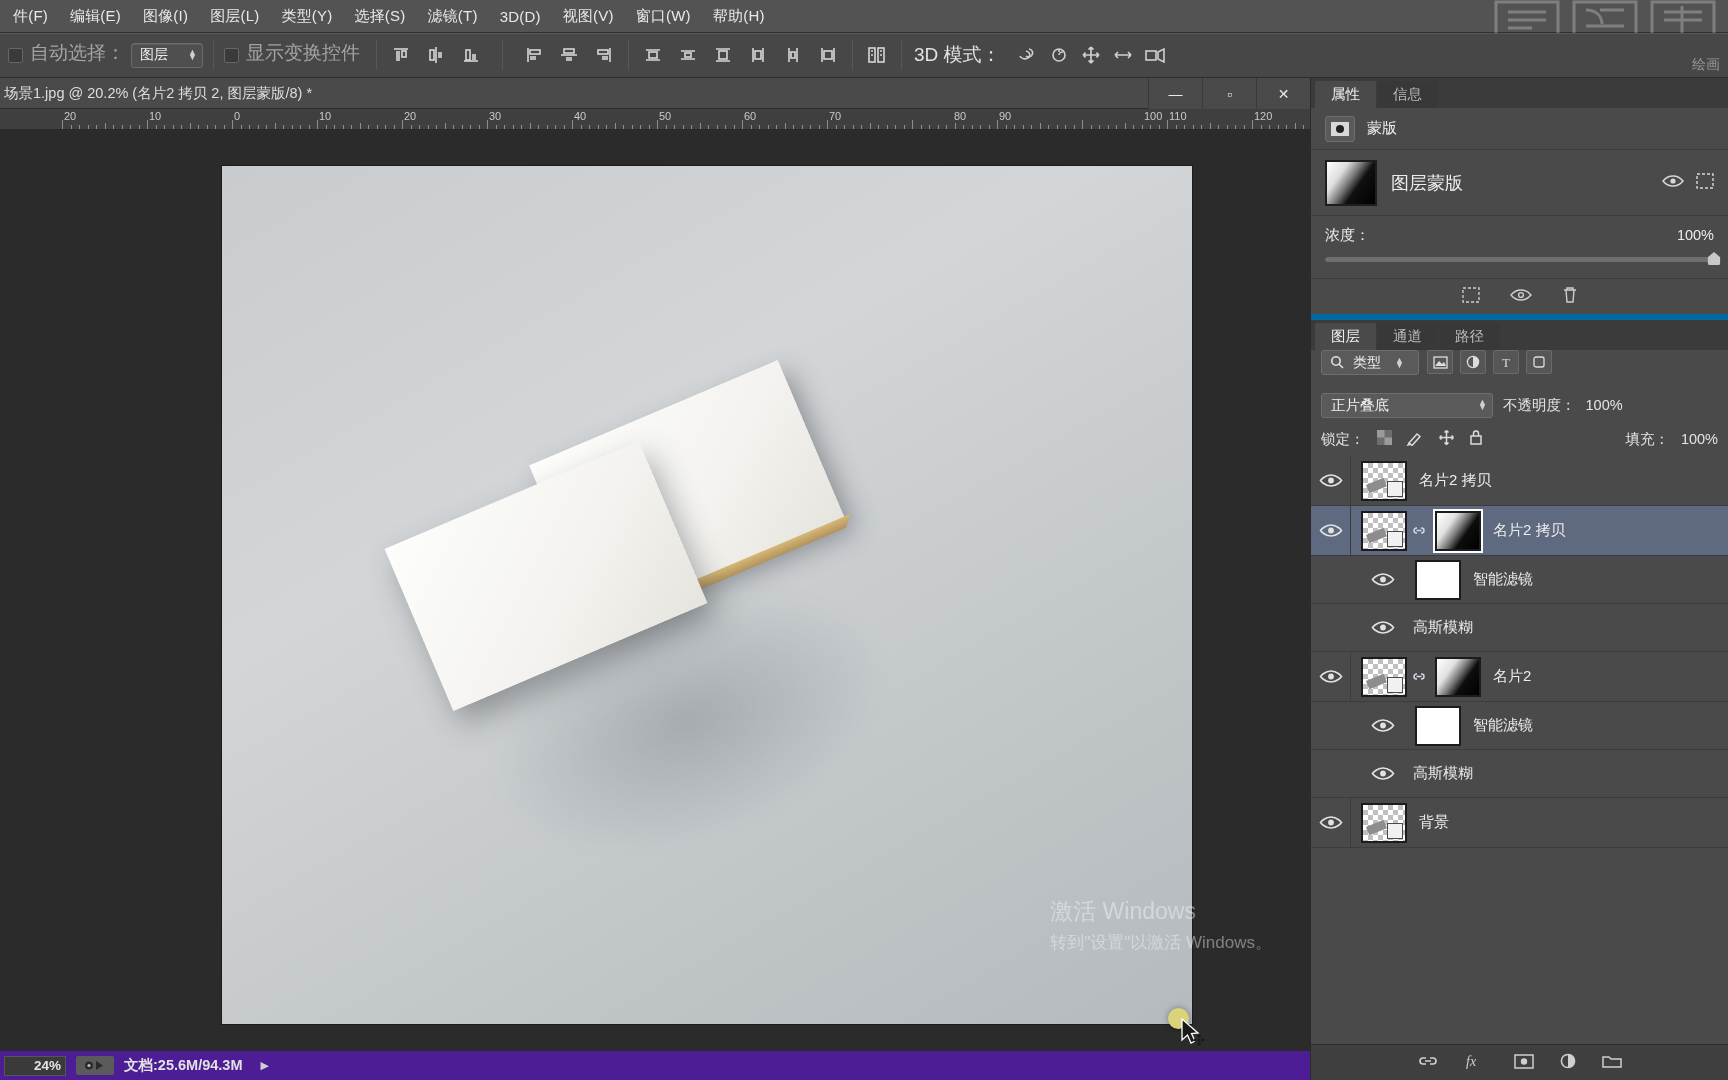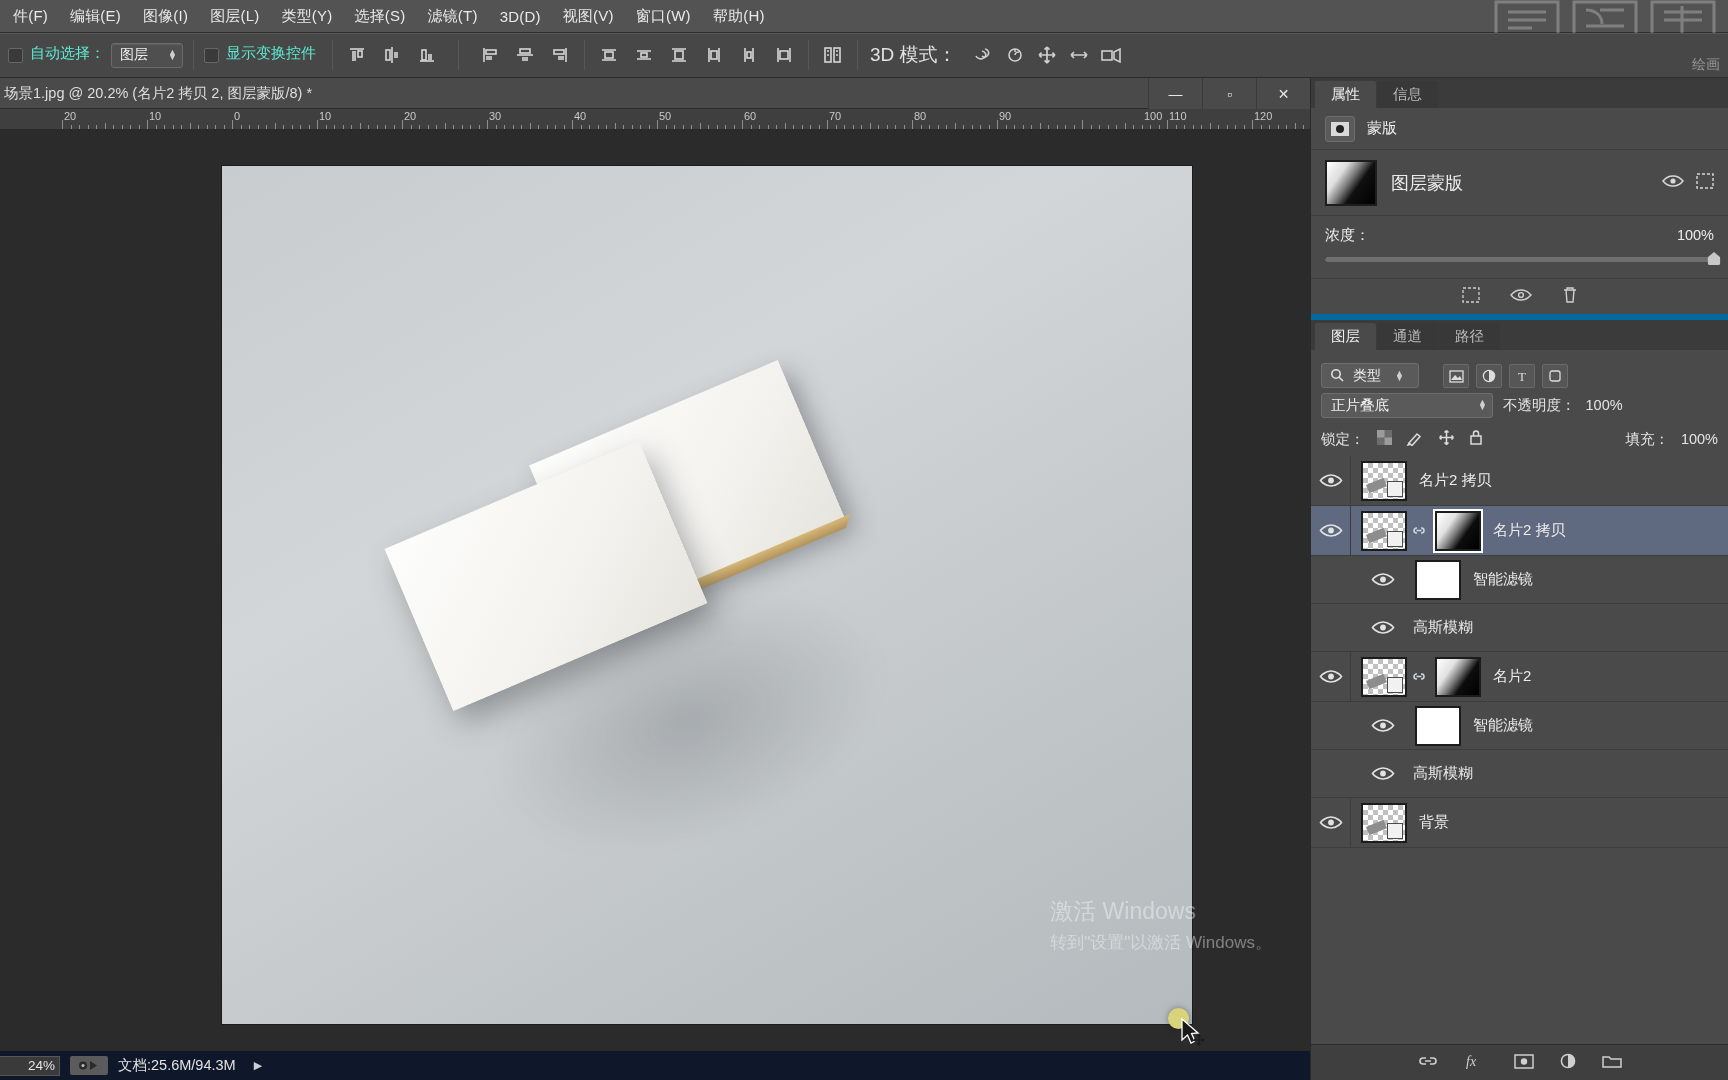--- a/index.html
+++ b/index.html
@@ -30,21 +30,21 @@
   .optionsbar {
     height:45px; background:#474747; display:flex; align-items:center;
     gap:0px; padding:0 8px; flex:none; position:relative;
     border-bottom:1px solid #2c2c2c;
     box-shadow:inset 0 1px 0 #585858;
   }
   .chk {
     width:15px; height:15px; background:#3a3a3a; border:1px solid #666;
     border-radius:2px; flex:none;
   }
-  .opt-label { font-size:15px; color:#5eead4; margin:0 6px 4px 7px; white-space:nowrap; }
+  .opt-label { font-size:19px; color:#a3a3a3; margin:0 6px 4px 7px; white-space:nowrap; }
   .combo {
     height:25px; min-width:72px; background:#4f4f4f; border:1px solid #6b6b6b;
     border-radius:3px; display:flex; align-items:center; justify-content:space-between;
     padding:0 5px 0 8px; font-size:14px; color:#eee;
     box-shadow:inset 0 1px 0 #5e5e5e;
   }
   .spin { display:flex; flex-direction:column; line-height:5px; font-size:9px; color:#cfcfcf; margin-left:6px;}
   .vsep { width:1px; height:30px; background:#323232; border-right:1px solid #575757; margin:0 10px; flex:none;}
   .algn-group { display:flex; align-items:center; gap:7px; }
   .algn {
@@ -120,22 +120,22 @@
                 0 2px 1px #1a1a1a, 2px 2px 2px #111;
     letter-spacing:1px; pointer-events:none;
   }
   .cursor-dot {
     position:absolute; left:1168px; top:878px; width:21px; height:21px;
     border-radius:50%; background:#d9d37a; box-shadow:0 0 6px rgba(0,0,0,.35);
   }
   .cursor-arrow { position:absolute; left:1180px; top:888px; pointer-events:none; }
 
   .statusbar {
-    height:30px; background:#0f172a; flex:none; display:flex; align-items:center;
-    font-size:14px; color:#d8d8d8; padding-left:2px; border-top:1px solid #2b2b2b;
+    height:30px; background:#4c1d95; flex:none; display:flex; align-items:center;
+    font-size:14px; color:#d8d8d8; padding-left:8px; border-top:1px solid #2b2b2b;font-weight:bold;
   }
   .zoomfield {
     width:62px; height:20px; background:#3a3a3a; border:1px solid #565656;
     display:flex; align-items:center; justify-content:flex-end;
     padding-right:4px; font-size:13.5px; color:#e4e4e4; margin-left:-4px;
   }
   .statustag {
     width:38px; height:19px; background:#5b5b5b; border-radius:2px;
     display:flex; align-items:center; justify-content:center; margin:0 10px;
   }
@@ -193,21 +193,21 @@
     border-radius:2px; transform:translateX(-50%);
     clip-path:polygon(50% 0%,100% 42%,100% 100%,0% 100%,0% 42%);
   }
   .prop-bottom-icons {
     height:36px; display:flex; align-items:center; justify-content:center; gap:30px;
     border-top:1px solid #3d3d3d; margin-top:12px;
   }
 
   .layers-tabs { margin-top:6px; }
   .layers-body { background:#4a4a4a; flex:1; display:flex; flex-direction:column; min-height:0; }
-  .filter-row { height:38px; display:flex; align-items:flex-end; gap:20px; padding:0 10px; }
+  .filter-row { height:38px; display:flex; align-items:flex-start; gap:4px; padding:0 10px; }
   .filter-combo {
     height:25px; min-width:98px; background:#5a5a5a; border:1px solid #6e6e6e; border-radius:3px;
     display:flex; align-items:center; gap:8px; padding:0 6px 0 8px; font-size:14px; color:#eee;
   }
   .filter-icons { display:flex; gap:7px; align-items:center; margin-left:4px;}
   .ficon { width:26px; height:24px; display:flex; align-items:center; justify-content:center;
            background:#565656; border:1px solid #6a6a6a; border-radius:2px;}
 
   .blend-row { height:34px; display:flex; align-items:center; padding:0 10px; gap:10px;}
   .blend-combo {
@@ -597,21 +597,21 @@
           <div class="tick" style="left: 835.5px; height: 4px;"></div>
           <div class="tick" style="left: 844px; height: 4px;"></div>
           <div class="tick" style="left: 852.5px; height: 4px;"></div>
           <div class="tick" style="left: 861px; height: 4px;"></div>
           <div class="tick" style="left: 869.5px; height: 6px;"></div>
           <div class="tick" style="left: 878px; height: 4px;"></div>
           <div class="tick" style="left: 886.5px; height: 4px;"></div>
           <div class="tick" style="left: 895px; height: 4px;"></div>
           <div class="tick" style="left: 903.5px; height: 4px;"></div>
           <div class="tick" style="left: 912px; height: 9px;"></div>
-          <div class="num" style="left: 912px;">80</div>
+          <div class="num" style="left: 952px;">80</div>
           <div class="tick" style="left: 920.5px; height: 4px;"></div>
           <div class="tick" style="left: 929px; height: 4px;"></div>
           <div class="tick" style="left: 937.5px; height: 4px;"></div>
           <div class="tick" style="left: 946px; height: 4px;"></div>
           <div class="tick" style="left: 954.5px; height: 6px;"></div>
           <div class="tick" style="left: 963px; height: 4px;"></div>
           <div class="tick" style="left: 971.5px; height: 4px;"></div>
           <div class="tick" style="left: 980px; height: 4px;"></div>
           <div class="tick" style="left: 988.5px; height: 4px;"></div>
           <div class="tick" style="left: 997px; height: 9px;"></div>

